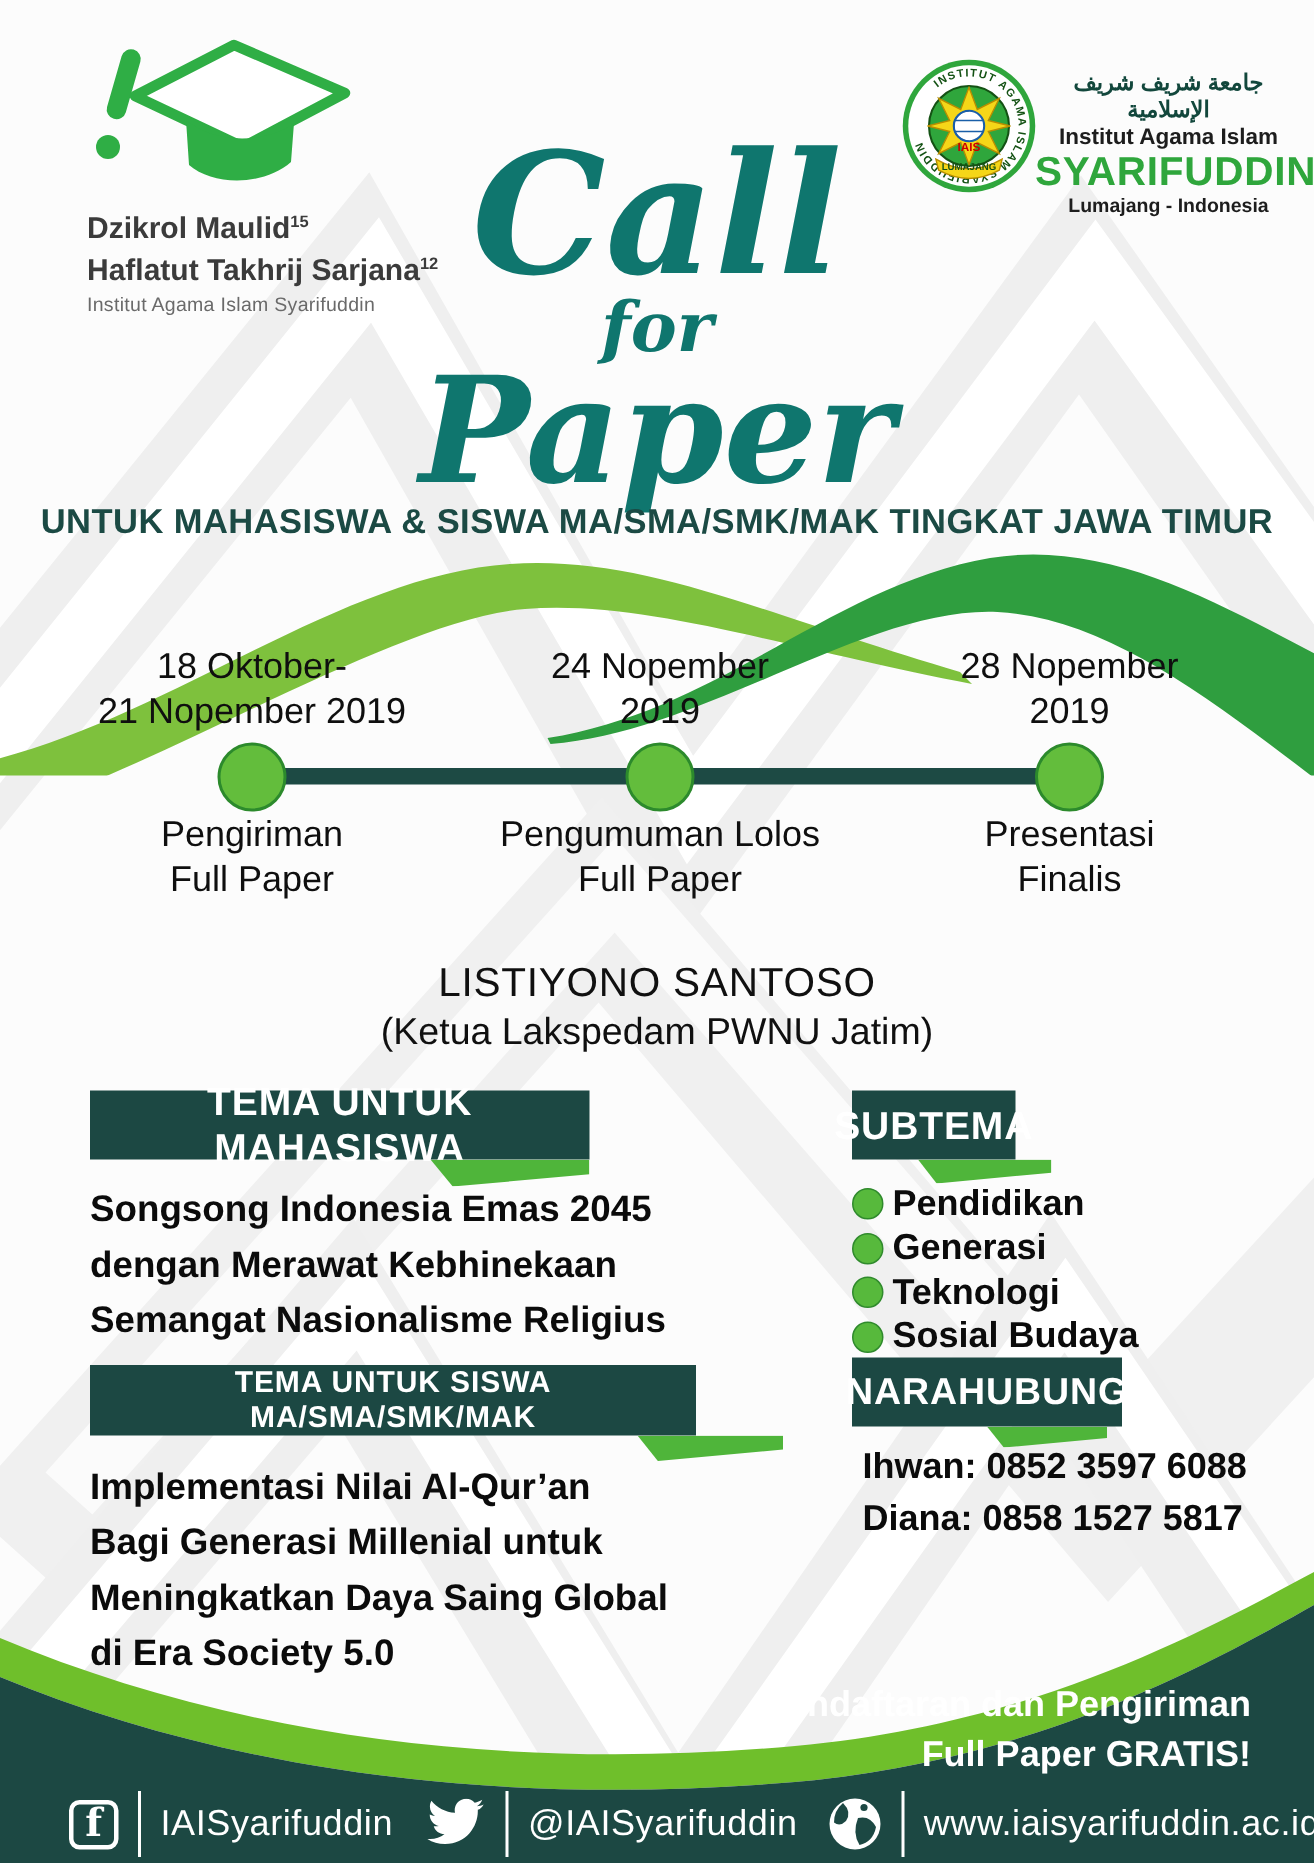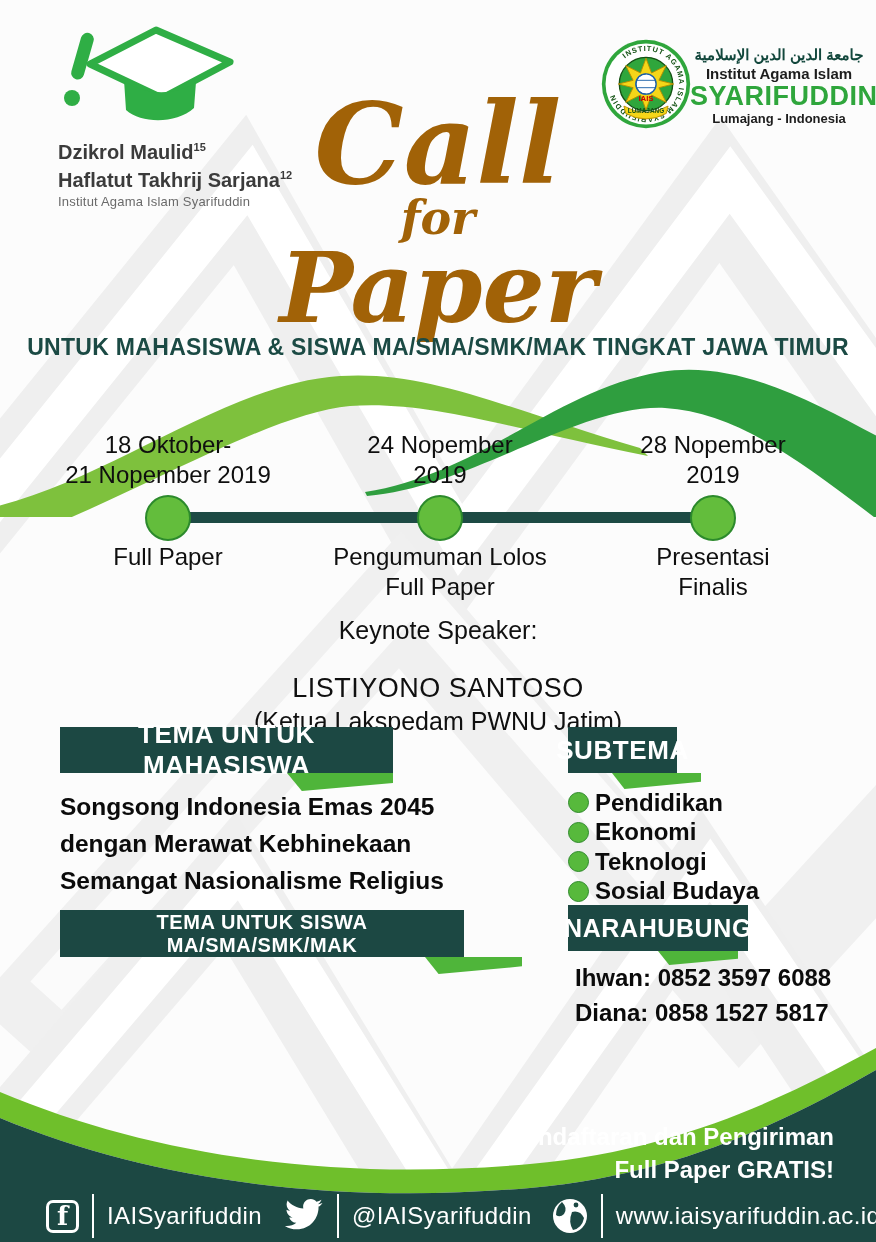--- a/index.html
+++ b/index.html
@@ -14,21 +14,21 @@
   .logo-left .l3{font-size:13px;color:#6a6a6a;margin-top:3px;letter-spacing:.2px;}
   .logo-left sup{font-size:11px;}
   
   .seal{left:600px;top:38px;}
   .logo-right{left:690px;top:46px;width:178px;text-align:center;}
   .logo-right .arabic{font-size:15px;font-weight:bold;color:#12473c;direction:rtl;}
   .logo-right .inst{font-size:15px;font-weight:600;color:#1d1d1d;margin-top:1px;}
   .logo-right .syar{font-size:27px;font-weight:bold;color:#2fa63c;letter-spacing:.5px;line-height:28px;}
   .logo-right .lum{font-size:13px;font-weight:bold;color:#1d1d1d;margin-top:1px;}
   
-  .title{left:0;right:0;top:92px;text-align:center;color:#a16207;
+  .title{left:0;right:0;top:92px;text-align:center;color:#0f766e;
          font-family:"DejaVu Serif",serif;font-style:italic;font-weight:bold;}
   .title .t1{font-size:112px;line-height:104px;}
   .title .t2{font-size:46px;line-height:44px;}
   .title .t3{font-size:98px;line-height:96px;}
   .subtitle{left:0;right:0;top:334px;text-align:center;font-size:23px;font-weight:bold;
             color:#1b4a44;letter-spacing:.3px;}
   
   .tl-line{left:168px;top:512px;width:545px;height:11px;background:#1d4a44;}
   .tl-dot{width:46px;height:46px;border-radius:50%;background:#63bd3c;border:2px solid #2c8a2c;box-sizing:border-box;}
   .tl-date,.tl-label{width:250px;text-align:center;font-size:24px;font-weight:500;
@@ -102,21 +102,21 @@
       <textPath href="#ringPath" startOffset="14%">INSTITUT AGAMA ISLAM SYARIFUDDIN</textPath>
     </text>
     <path d="M50,22 L56,38 L72,30 L64,46 L80,50 L64,54 L72,70 L56,62 L50,78 L44,62 L28,70 L36,54 L20,50 L36,46 L28,30 L44,38 Z" fill="#f5d618" stroke="#b98d00" stroke-width="1"></path>
     <circle cx="50" cy="50" r="11" fill="#ffffff" stroke="#1a5fa8" stroke-width="1.5"></circle>
     <path d="M50,39 a11,11 0 0,0 0,22 M39.5,46 h21 M39.5,54 h21" fill="none" stroke="#1a5fa8" stroke-width="1"></path>
     <text x="50" y="68" text-anchor="middle" font-size="8.5" font-weight="bold" fill="#cc0000">IAIS</text>
     <path d="M26,74 Q50,88 74,74 L72,82 Q50,94 28,82 Z" fill="#f5d618" stroke="#b98d00" stroke-width="1"></path>
     <text x="50" y="82" text-anchor="middle" font-size="7" font-weight="bold" fill="#145214">LUMAJANG</text>
   </svg>
   <div class="abs logo-right">
-    <div class="arabic">جامعة الدين الدين الإسلامية</div>
+    <div class="arabic">جامعة شريف شريف الإسلامية</div>
     <div class="inst">Institut Agama Islam</div>
     <div class="syar">SYARIFUDDIN</div>
     <div class="lum">Lumajang - Indonesia</div>
   </div>
 
   <div class="abs title">
     <div class="t1">Call</div>
     <div class="t2">for</div>
     <div class="t3">Paper</div>
   </div>
@@ -141,33 +141,33 @@
   <div class="abs tl-date" style="left:315px;top:430px;">
     <div>24 Nopember</div>
       <div>2019</div>
   </div>
   <div class="abs tl-date" style="left:588px;top:430px;">
     <div>28 Nopember</div>
       <div>2019</div>
   </div>
 
   <div class="abs tl-label" style="left:43px;top:542px;">
+    <div>Pengiriman</div>
       <div>Full Paper</div>
   </div>
   <div class="abs tl-label" style="left:315px;top:542px;">
     <div>Pengumuman Lolos</div>
       <div>Full Paper</div>
   </div>
   <div class="abs tl-label" style="left:588px;top:542px;">
     <div>Presentasi</div>
       <div>Finalis</div>
   </div>
 
   <div class="abs keynote">
-    <div class="k1">Keynote Speaker:</div>
     <div class="k2">LISTIYONO SANTOSO</div>
     <div class="k3">(Ketua Lakspedam PWNU Jatim)</div>
   </div>
 
   <div class="abs hbox" style="left:60px;top:727px;width:333px;height:46px;font-size:26px;">TEMA UNTUK MAHASISWA</div>
   <div class="abs fold" style="left:287px;top:773px;width:106px;height:18px;"></div>
   <div class="abs bodytext" style="left:60px;top:788px;width:480px;">
     <div>Songsong Indonesia Emas 2045</div>
     <div>dengan Merawat Kebhinekaan</div>
     <div>Semangat Nasionalisme Religius</div>
@@ -175,34 +175,40 @@
 
   <div class="abs hbox" style="left:568px;top:727px;width:109px;height:46px;font-size:26px;">SUBTEMA</div>
   <div class="abs fold" style="left:612px;top:773px;width:89px;height:16px;"></div>
   <div class="abs" style="left:568px;top:788px;">
     <div class="sub-item">
       <span class="sub-dot"></span>
       <span class="sub-label">Pendidikan</span>
       </div>
     <div class="sub-item">
       <span class="sub-dot"></span>
-      <span class="sub-label">Ekonomi</span>
+      <span class="sub-label">Generasi</span>
       </div>
     <div class="sub-item">
       <span class="sub-dot"></span>
       <span class="sub-label">Teknologi</span>
       </div>
     <div class="sub-item">
       <span class="sub-dot"></span>
       <span class="sub-label">Sosial Budaya</span>
       </div>
   </div>
 
   <div class="abs hbox" style="left:60px;top:910px;width:404px;height:47px;font-size:20px;">TEMA UNTUK SISWA MA/SMA/SMK/MAK</div>
   <div class="abs fold" style="left:425px;top:957px;width:97px;height:17px;"></div>
+  <div class="abs bodytext" style="left:60px;top:973px;width:480px;">
+    <div>Implementasi Nilai Al-Qur’an</div>
+    <div>Bagi Generasi Millenial untuk</div>
+    <div>Meningkatkan Daya Saing Global</div>
+    <div>di Era Society 5.0</div>
+  </div>
 
   <div class="abs hbox" style="left:568px;top:905px;width:180px;height:46px;font-size:25px;">NARAHUBUNG</div>
   <div class="abs fold" style="left:658px;top:951px;width:80px;height:14px;"></div>
   <div class="abs contacts" style="left:575px;top:960px;">
     <div>Ihwan: 0852 3597 6088</div>
     <div>Diana: 0858 1527 5817</div>
   </div>
 
   <svg class="abs" style="left:0;top:1040px;" width="876" height="202" viewBox="0 0 876 202">
     <path d="M0,52 C 150,115 330,142 530,124 C 690,110 805,46 876,8

